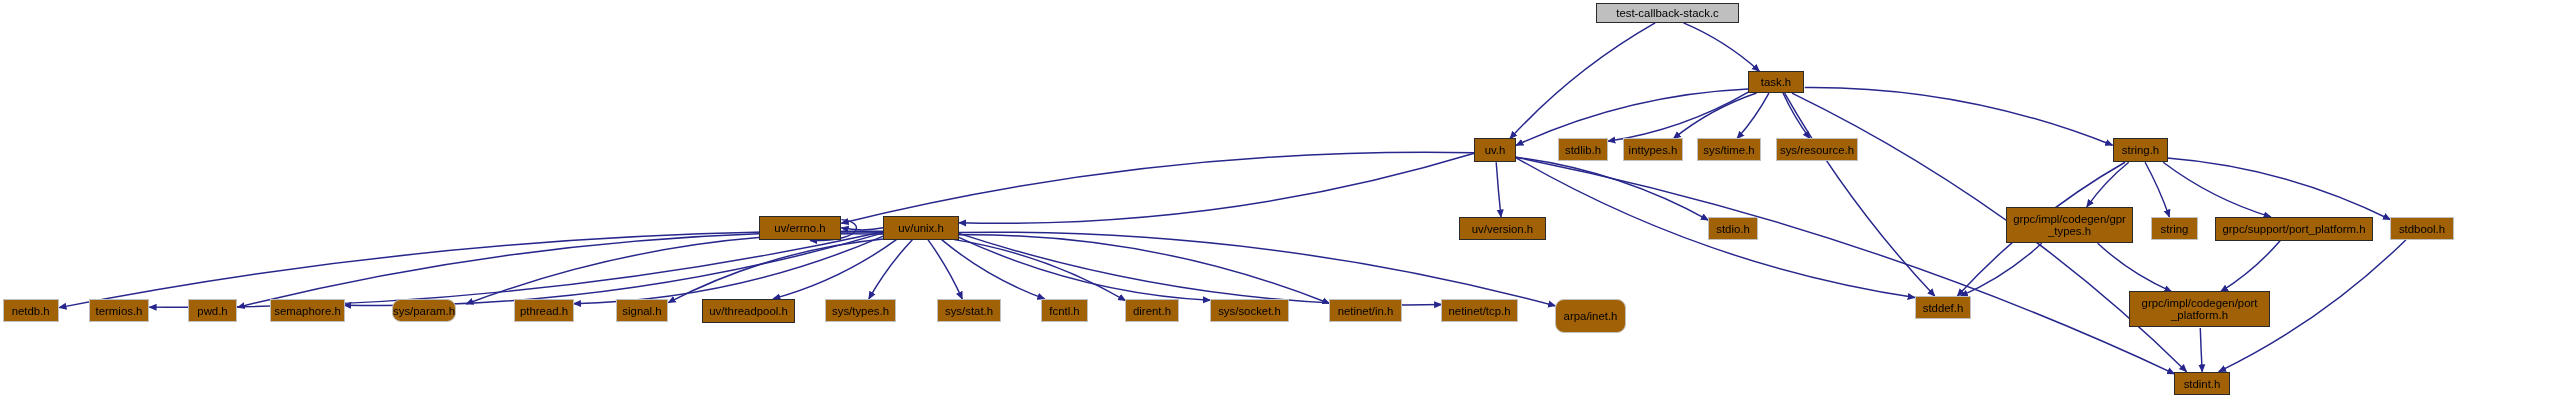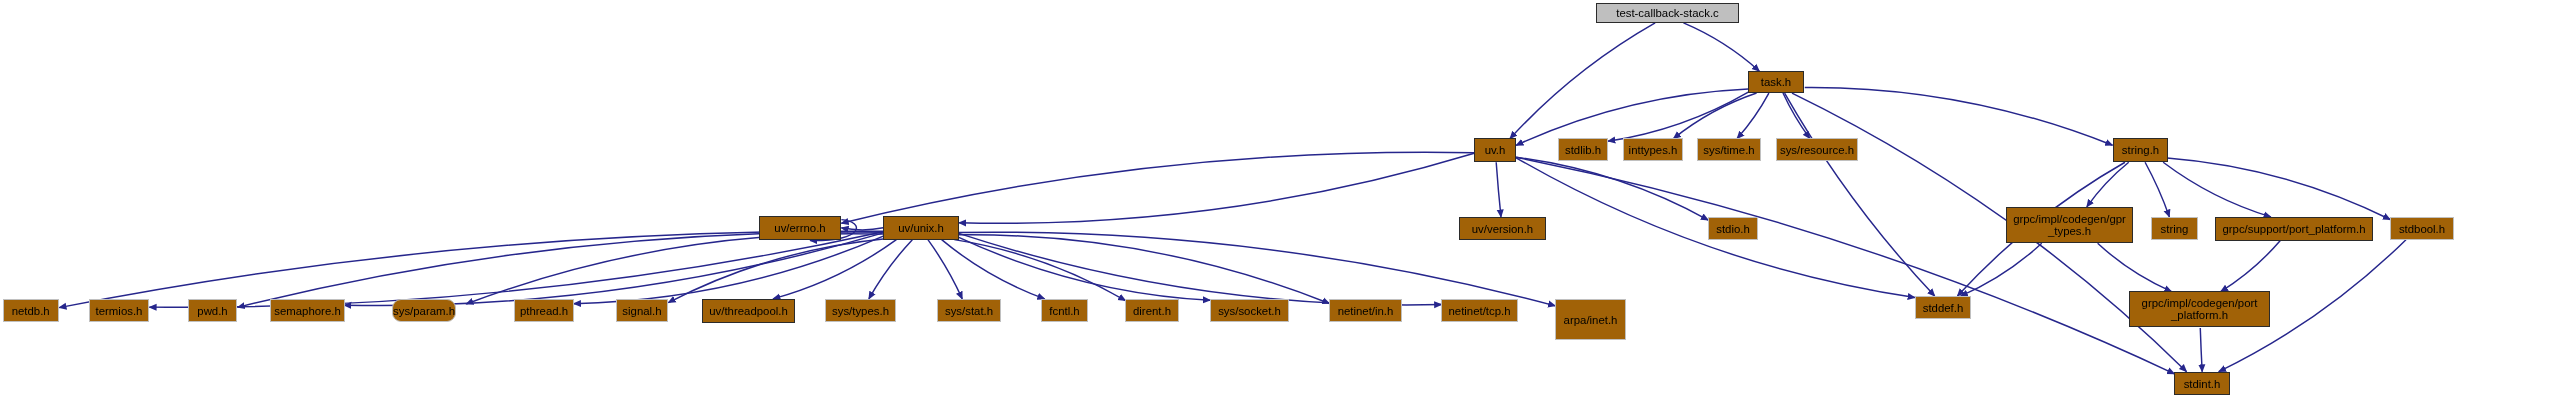--- a/index.html
+++ b/index.html
@@ -127,20 +127,20 @@
       <div class="node " style="left: 514px; top: 299px; width: 60px; height: 23px;"><span class="lbl">pthread.h</span></div>
       <div class="node " style="left: 616px; top: 299px; width: 52px; height: 23px;"><span class="lbl">signal.h</span></div>
       <div class="node strong" style="left: 702px; top: 299px; width: 93px; height: 24px;"><span class="lbl">uv/threadpool.h</span></div>
       <div class="node " style="left: 825px; top: 299px; width: 71px; height: 23px;"><span class="lbl">sys/types.h</span></div>
       <div class="node " style="left: 937px; top: 299px; width: 64px; height: 23px;"><span class="lbl">sys/stat.h</span></div>
       <div class="node " style="left: 1041px; top: 299px; width: 47px; height: 23px;"><span class="lbl">fcntl.h</span></div>
       <div class="node " style="left: 1125px; top: 299px; width: 54px; height: 23px;"><span class="lbl">dirent.h</span></div>
       <div class="node " style="left: 1210px; top: 299px; width: 79px; height: 23px;"><span class="lbl">sys/socket.h</span></div>
       <div class="node " style="left: 1329px; top: 299px; width: 73px; height: 23px;"><span class="lbl">netinet/in.h</span></div>
       <div class="node " style="left: 1441px; top: 299px; width: 77px; height: 23px;"><span class="lbl">netinet/tcp.h</span></div>
-      <div class="node " style="left: 1555px; top: 299px; width: 71px; height: 41px;"><span class="lbl">arpa/inet.h</span></div>
+      <div class="node " style="left: 1555px; top: 299px; width: 71px; height: 34px; border-radius: 9px;"><span class="lbl">arpa/inet.h</span></div>
       <div class="node " style="left: 1915px; top: 296px; width: 56px; height: 23px;"><span class="lbl">stddef.h</span></div>
       <div class="node strong" style="left: 2129px; top: 291px; width: 141px; height: 36px;"><span class="lbl">grpc/impl/codegen/port
 _platform.h</span></div>
       <div class="node strong" style="left: 2174px; top: 372px; width: 56px; height: 23px;"><span class="lbl">stdint.h</span></div>
     </div>
 </div>
 
 
 </body></html>

